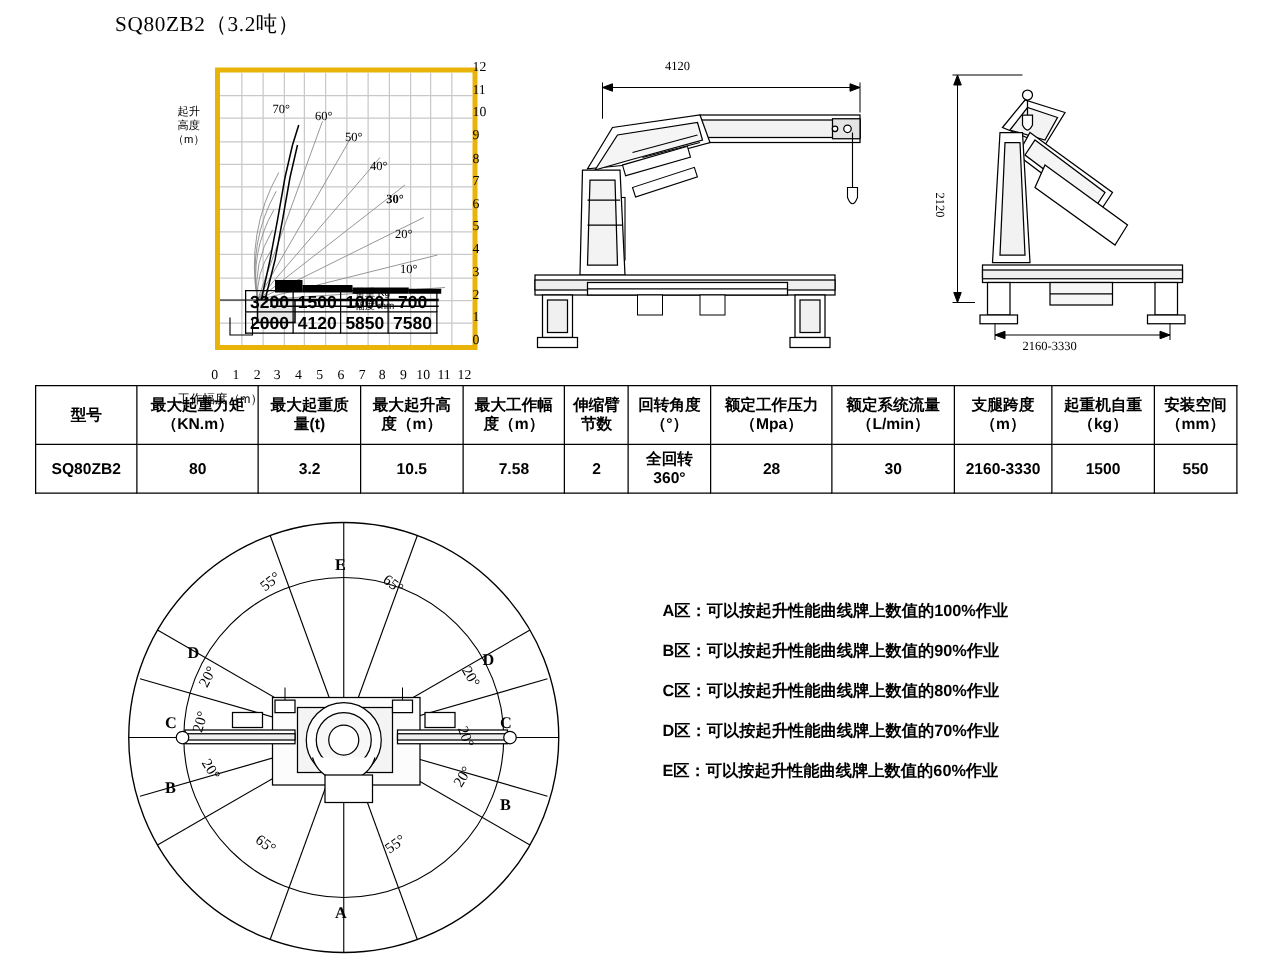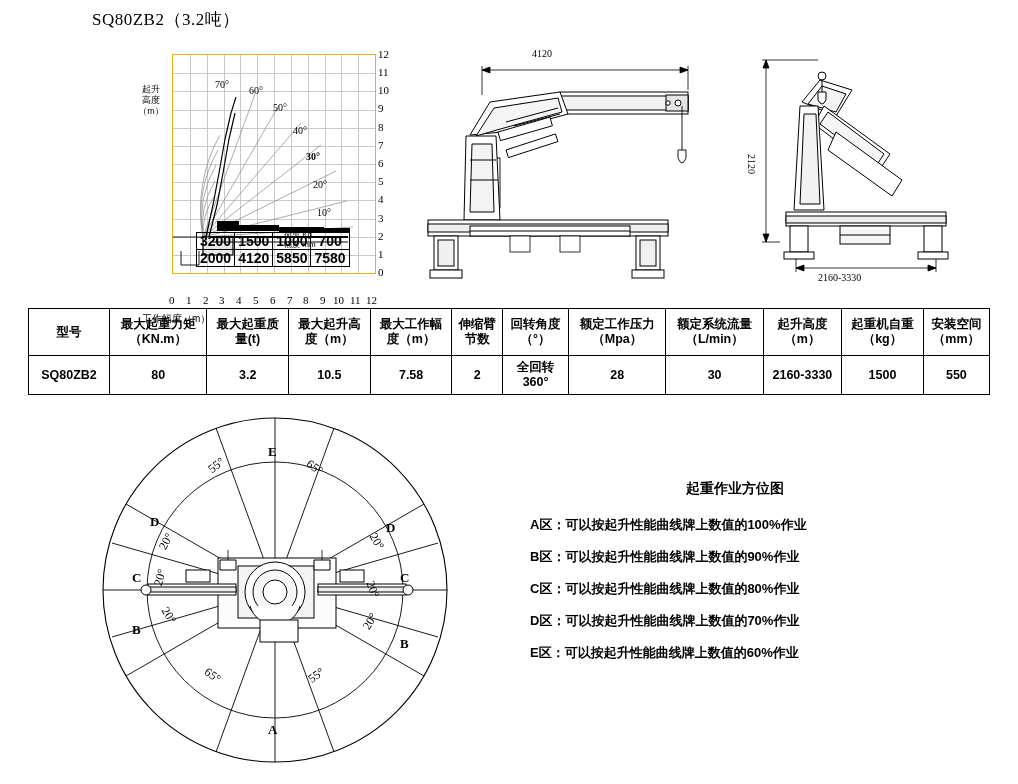--- a/index.html
+++ b/index.html
@@ -16,21 +16,21 @@
   #model-title{
     left:92px;top:8px;
     font-family:"Liberation Serif", serif;
     font-size:17px;
     letter-spacing:0.5px;
   }
   
   #chart-panel{left:60px;top:36px;width:330px;height:270px;}
   #grid-box{
     position:absolute;left:112px;top:18px;width:202px;height:218px;
-    border:1px solid #eab308;
+    border:4px solid #eab308;
   }
   #grid-box .v{position:absolute;top:0;bottom:0;width:1px;background:#c9c9c9;}
   #grid-box .h{position:absolute;left:0;right:0;height:1px;background:#c9c9c9;}
   .ytick{position:absolute;left:318px;font-size:11px;font-family:"Liberation Serif",serif;}
   .xtick{position:absolute;top:258px;font-size:11px;font-family:"Liberation Serif",serif;}
   #ylabel{position:absolute;left:78px;top:48px;width:26px;font-size:9px;line-height:11px;text-align:center;}
   #xlabel{position:absolute;left:82px;top:276px;font-size:10px;}
   .anglelbl{position:absolute;font-size:10px;font-family:"Liberation Serif",serif;}
   
   #load-table{
@@ -318,21 +318,21 @@
     <tr>
       <th class="c0"><span>型号</span></th>
       <th><span>最大起重力矩</span><br><span>（KN.m）</span></th>
       <th><span>最大起重质</span><br><span>量(t)</span></th>
       <th><span>最大起升高</span><br><span>度（m）</span></th>
       <th><span>最大工作幅</span><br><span>度（m）</span></th>
       <th><span>伸缩臂</span><br><span>节数</span></th>
       <th><span>回转角度</span><br><span>（°）</span></th>
       <th><span>额定工作压力</span><br><span>（Mpa）</span></th>
       <th><span>额定系统流量</span><br><span>（L/min）</span></th>
-      <th><span>起升高度</span><br><span>（m）</span></th>
+      <th><span>支腿跨度</span><br><span>（m）</span></th>
       <th><span>起重机自重</span><br><span>（kg）</span></th>
       <th><span>安装空间</span><br><span>（mm）</span></th>
     </tr>
   </thead>
   <tbody>
     <tr>
       <td>SQ80ZB2</td>
       <td>80</td>
       <td>3.2</td>
       <td>10.5</td>
@@ -419,19 +419,18 @@
   <div class="rose-ang" style="left:208px;top:258px;transform:rotate(-36deg);">55°</div>
   <div class="rose-ang" style="left:58px;top:124px;transform:rotate(-62deg);">20°</div>
   <div class="rose-ang" style="left:52px;top:160px;transform:rotate(-74deg);">20°</div>
   <div class="rose-ang" style="left:60px;top:198px;transform:rotate(58deg);">20°</div>
   <div class="rose-ang" style="left:268px;top:124px;transform:rotate(60deg);">20°</div>
   <div class="rose-ang" style="left:264px;top:172px;transform:rotate(70deg);">20°</div>
   <div class="rose-ang" style="left:262px;top:204px;transform:rotate(-58deg);">20°</div>
 </div>
 
 <div id="legend">
-  <h3>起重作业方位图</h3>
   <p class="row">A区：可以按起升性能曲线牌上数值的100%作业</p>
   <p class="row">B区：可以按起升性能曲线牌上数值的90%作业</p>
   <p class="row">C区：可以按起升性能曲线牌上数值的80%作业</p>
   <p class="row">D区：可以按起升性能曲线牌上数值的70%作业</p>
   <p class="row">E区：可以按起升性能曲线牌上数值的60%作业</p>
 </div>
 
 </body></html>

